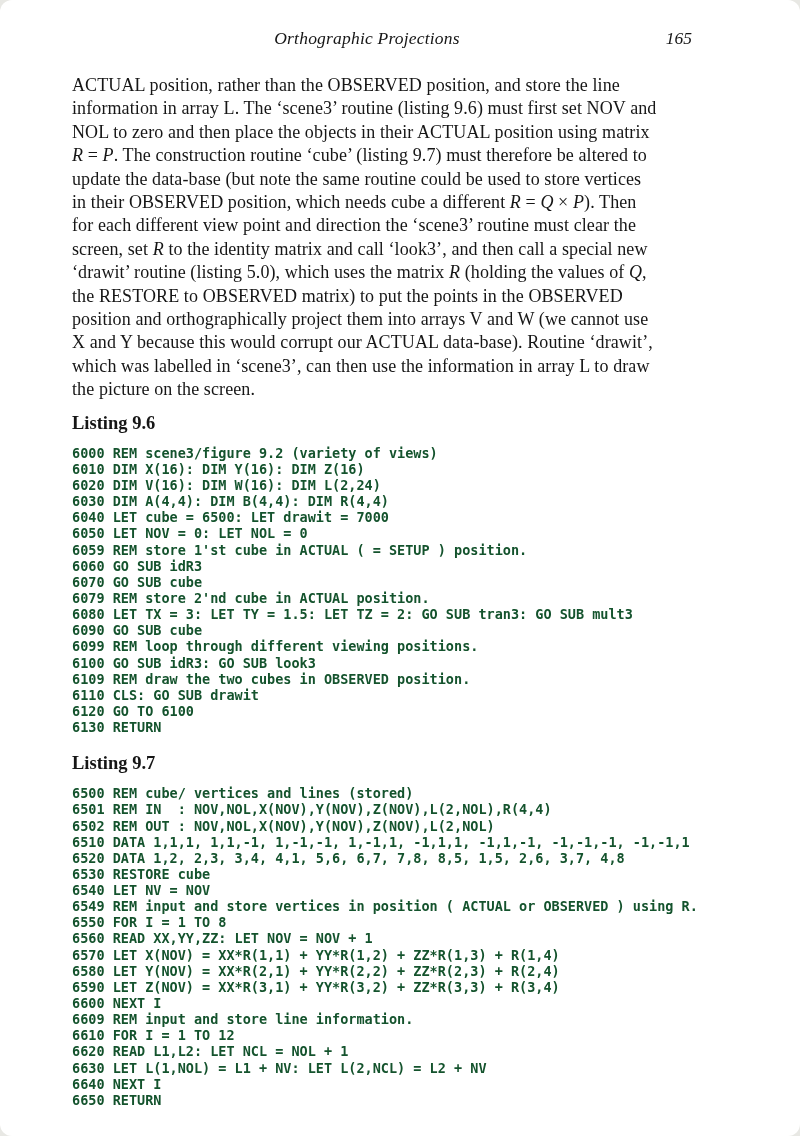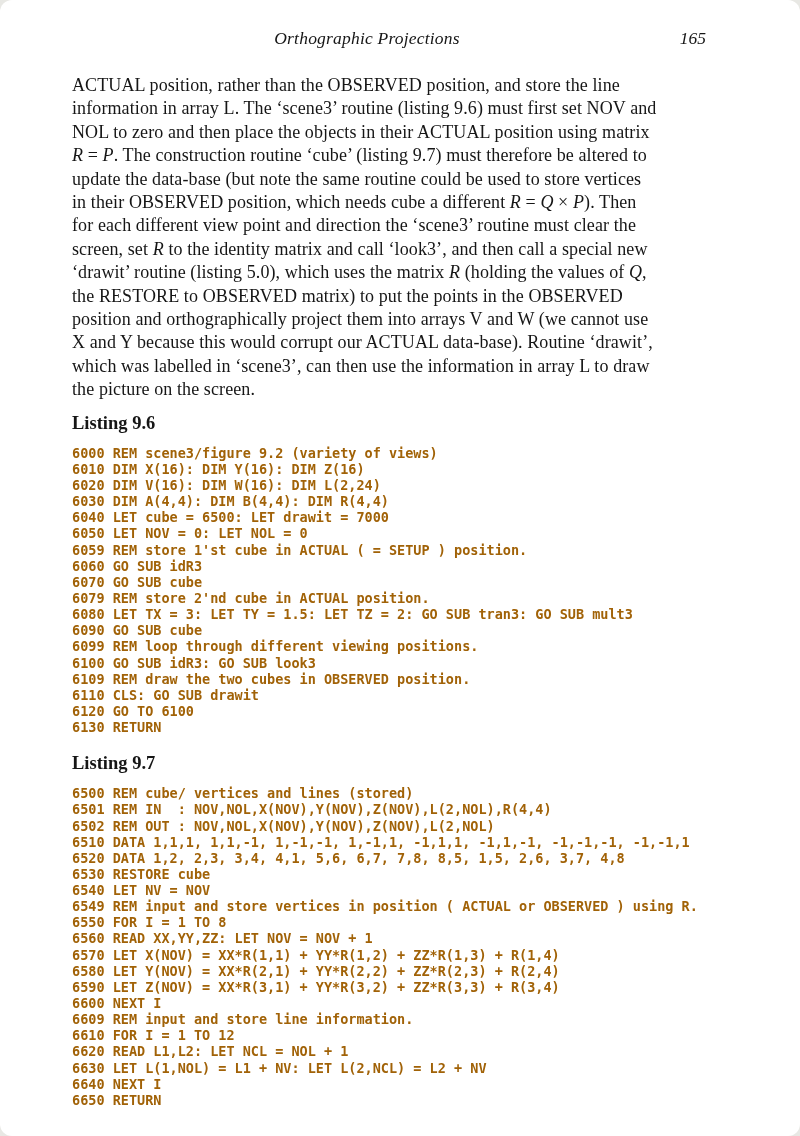--- a/index.html
+++ b/index.html
@@ -20,21 +20,21 @@
   .header-title {
     display: block;
     text-align: center;
     padding-right: 46px;
     font-style: italic;
     font-size: 17.5px;
     letter-spacing: 0.2px;
   }
   .page-number {
     position: absolute;
-    right: 2px;
+    right: 16px;
     top: 0;
     font-style: italic;
     font-size: 17.5px;
   }
   .body-paragraph {
     margin-top: 23px;
     font-size: 18px;
     line-height: 23.4px;
     letter-spacing: 0.1px;
   }
@@ -48,21 +48,21 @@
   .cap-1 { margin-top: 9px; }
   .cap-2 { margin-top: 16px; }
   .code {
     margin-top: 10px;
     font-family: "DejaVu Sans Mono", monospace;
     font-size: 13.5px;
     font-weight: bold;
     line-height: 16.15px;
     white-space: pre;
     letter-spacing: 0px;
-    color: #a16207;
+    color: #14532d;
   }
   .code-line { height: 16.15px; }
 </style>
 </head>
 <body>
 
 <div class="page">
 
   <div class="header">
     <span class="header-title">Orthographic Projections</span>

